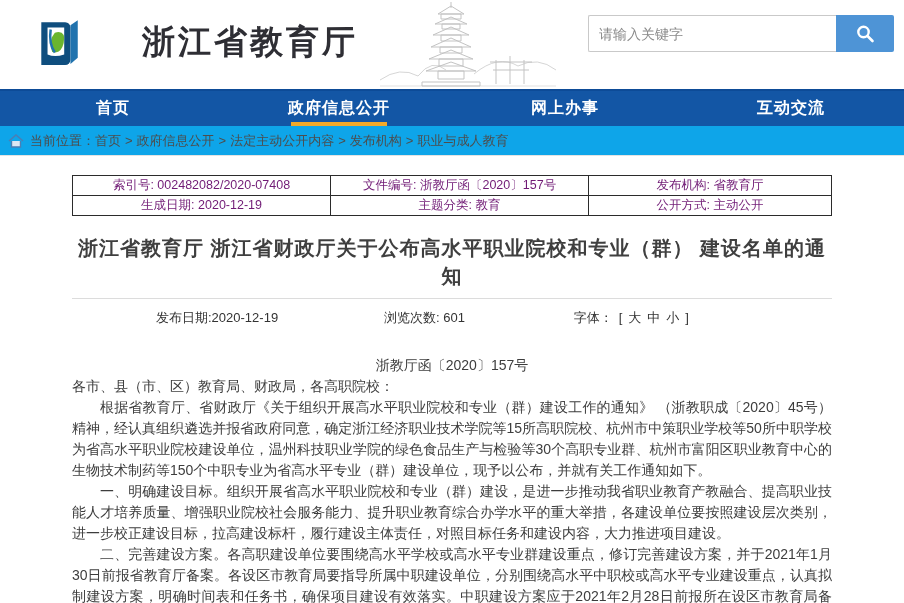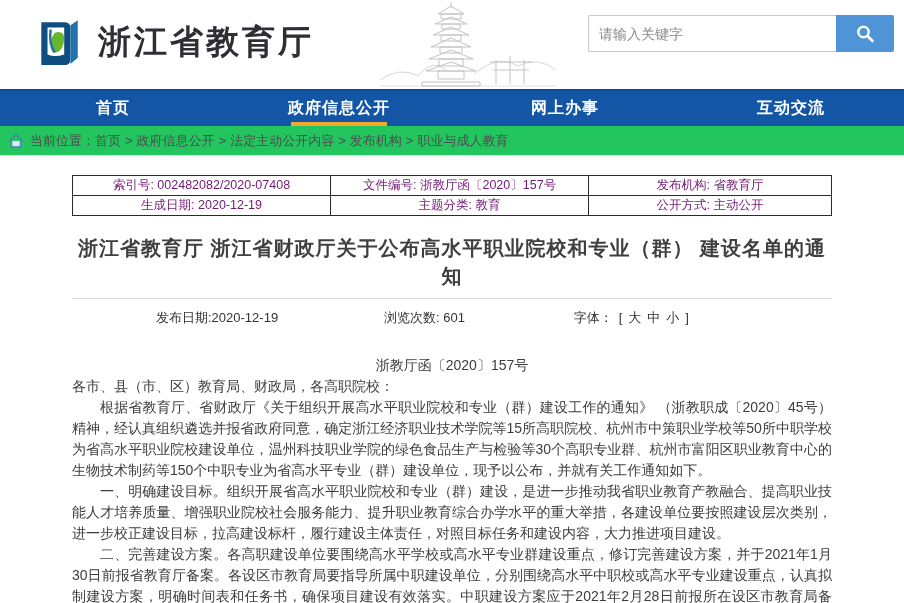--- a/index.html
+++ b/index.html
@@ -4,39 +4,39 @@
 <style>
   * { margin:0; padding:0; box-sizing:border-box; }
   html,body { width:904px; height:603px; overflow:hidden; background:#fff;
     font-family:"Liberation Sans","DejaVu Sans",sans-serif; }
 
   
   .header { position:relative; height:89px; background:#fff; }
   .logo { position:absolute; left:34px; top:16px; display:flex; align-items:center; cursor:pointer; }
   .logo-icon { width:50px; height:52px; margin-right:14px; }
   .site-name { font-family:"Liberation Serif","DejaVu Serif",serif; font-weight:bold;
-    font-size:33px; color:#2e2e34; letter-spacing:3px; }
+    font-size:33px; color:#2e2e34; letter-spacing:3px;margin-left:44px; }
   .pagoda { position:absolute; left:378px; top:0; width:180px; height:88px; }
   .search-wrap { position:absolute; right:10px; top:15px; display:flex; height:37px; }
   .search-input { width:248px; height:37px; border:1px solid #c9c9c9; border-right:none;
     border-radius:2px 0 0 2px; padding:0 10px; font-size:14px; color:#333; outline:none; }
   .search-input::placeholder { color:#8a8a8a; }
   .search-btn { width:58px; height:37px; background:#4e94d6; border:none; cursor:pointer;
     border-radius:0 2px 2px 0; display:flex; align-items:center; justify-content:center; }
 
   
   .nav { display:flex; height:37px; background:#1356a5; border-top:2px solid #0d4b97; }
   .nav-item { position:relative; flex:1; display:flex; align-items:center; justify-content:center;
     color:#fff; font-size:16px; font-weight:bold; letter-spacing:1px; cursor:pointer; }
   .nav-item .active-bar { display:none; }
   .nav-item.active .active-bar { display:block; position:absolute; bottom:0; left:50%;
     transform:translateX(-50%); width:96px; height:4px; background:#f2a929; }
 
   
-  .breadcrumb { height:30px; background:#22c55e; border-bottom:1px solid #e3e3e3;
+  .breadcrumb { height:30px; background:#0ea5e9; border-bottom:1px solid #e3e3e3;
     display:flex; align-items:center; padding-left:8px; font-size:13px; color:#4d4d4d; }
   .crumb-home { width:16px; height:14px; margin-right:6px; }
   .crumb { cursor:pointer; }
   .crumb-sep { margin:0 4px; color:#4d4d4d; }
 
   
   .container { width:760px; margin:0 auto; }
   .meta-table { width:100%; border-collapse:collapse; margin-top:19px; }
   .meta-table td { border:1px solid #2b2b2b; height:20px; text-align:center;
     font-size:12.5px; color:#701a75; padding:1px 2px; }

